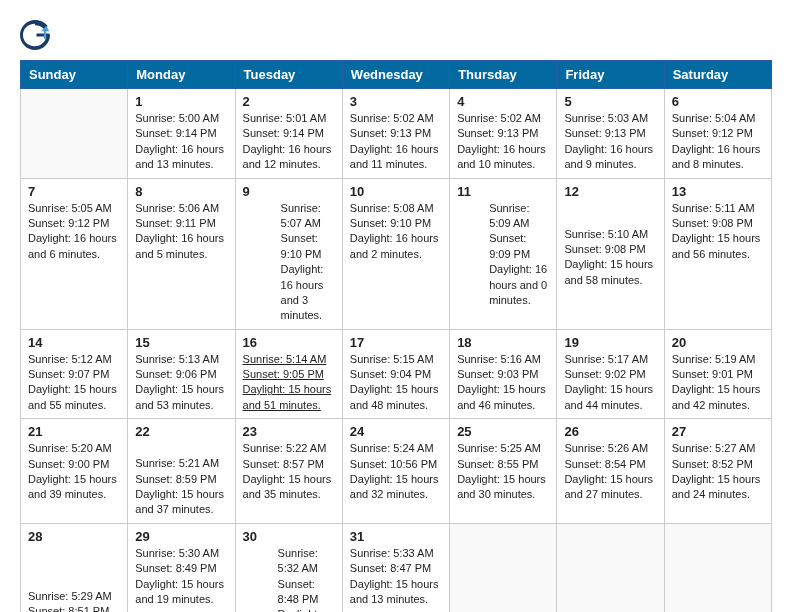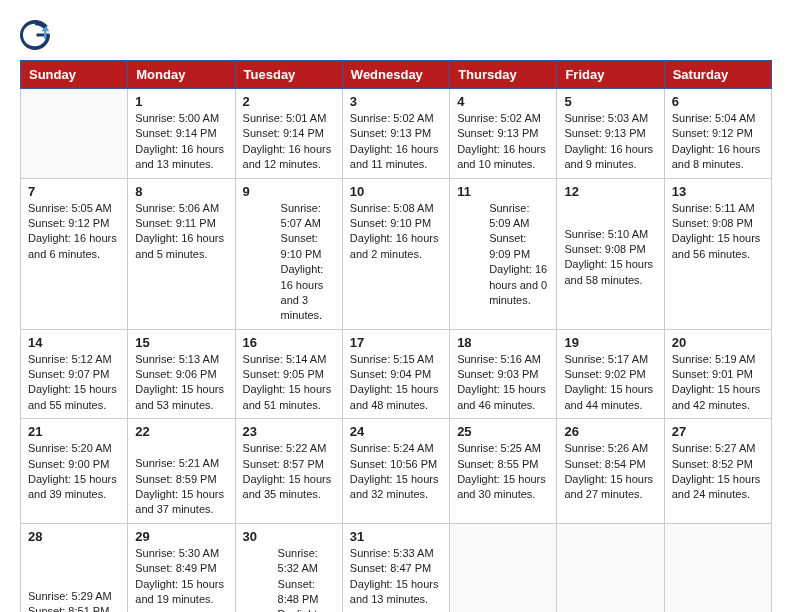--- a/index.html
+++ b/index.html
@@ -43,21 +43,21 @@
     .location {
       font-size: 16px;
       color: #333;
       margin-top: 4px;
     }
     table {
       width: 100%;
       border-collapse: collapse;
     }
     thead tr {
-      background-color: #b91c1c;
+      background-color: #0369a1;
     }
     thead th {
       color: #fff;
       font-size: 13px;
       font-weight: bold;
       padding: 6px 8px;
       text-align: left;
       border: 1px solid #2a5caa;
     }
     tbody td {
@@ -208,21 +208,21 @@
 Daylight: 15 hours and 55 minutes.</div>
         </td>
         <td>
           <span class="day-num">15</span>
           <div class="cell-text" style="white-space: pre-line;">Sunrise: 5:13 AM
 Sunset: 9:06 PM
 Daylight: 15 hours and 53 minutes.</div>
         </td>
         <td>
           <span class="day-num">16</span>
-          <div class="cell-text" style="white-space: pre-line;">Sunrise: 5:14 AM
+          <div class="cell-text" style="white-space: pre-line; text-decoration: underline;">Sunrise: 5:14 AM
 Sunset: 9:05 PM
 Daylight: 15 hours and 51 minutes.</div>
         </td>
         <td>
           <span class="day-num">17</span>
           <div class="cell-text" style="white-space: pre-line;">Sunrise: 5:15 AM
 Sunset: 9:04 PM
 Daylight: 15 hours and 48 minutes.</div>
         </td>
         <td>

